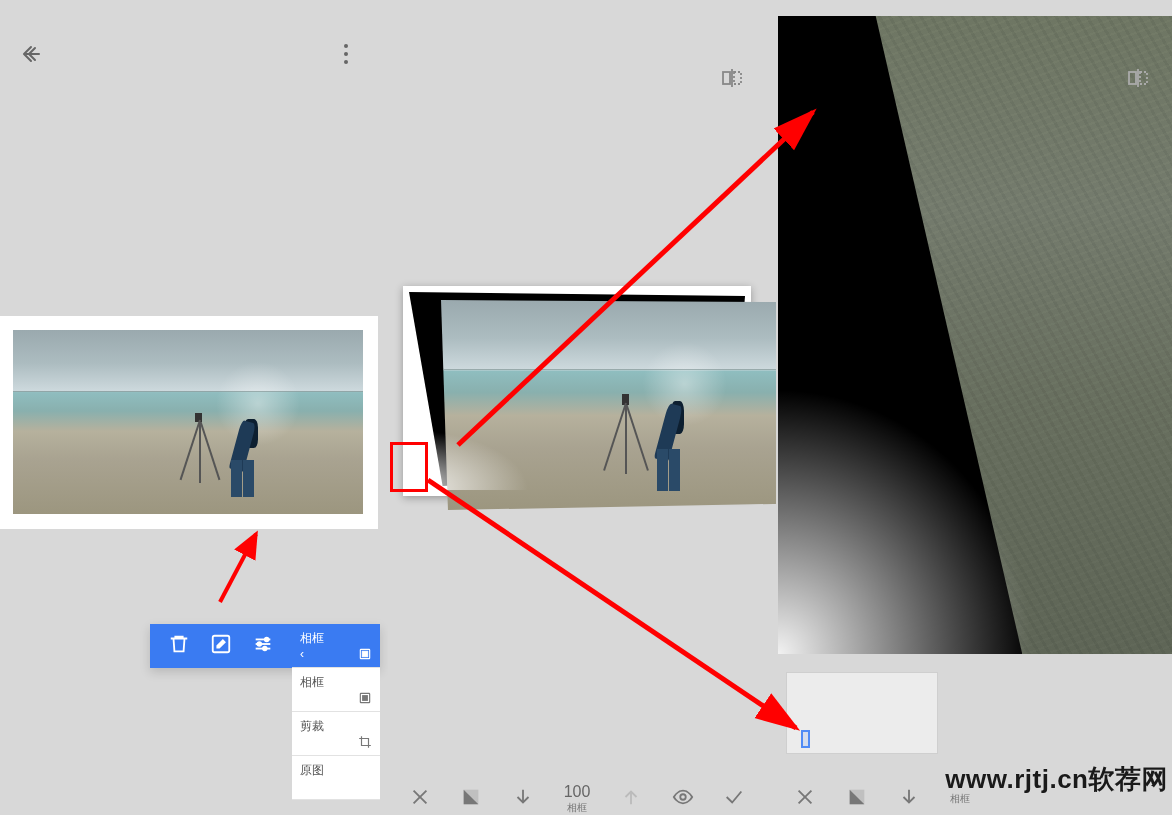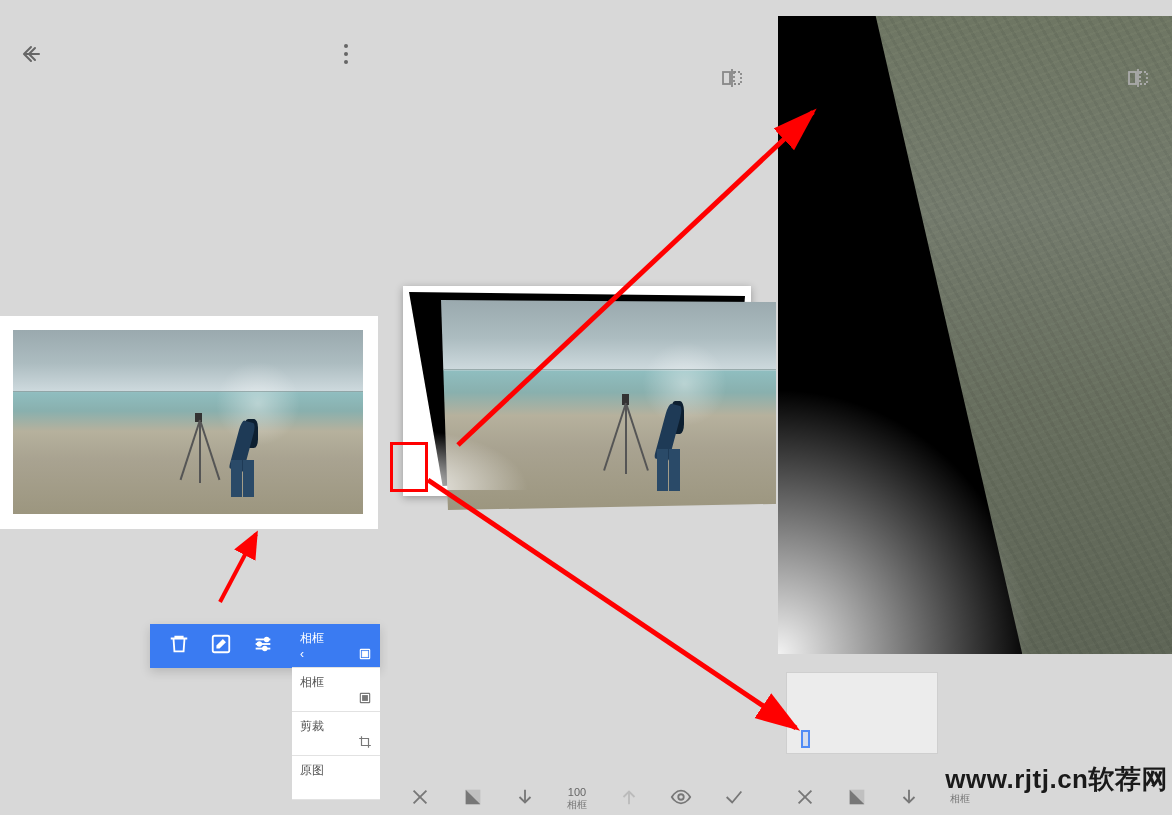--- a/index.html
+++ b/index.html
@@ -93,21 +93,21 @@
     content:""; position:absolute; left:6px; bottom:6px; width:120px; height:60px;
     background:radial-gradient(ellipse at 0% 100%, rgba(255,255,255,0.9), transparent 70%);
     pointer-events:none;
   }
 
   .red-box { position:absolute; top:442px; left:390px; width:38px; height:50px; border:3px solid #f00; z-index:50; }
 
   .p2-bottombar { position:absolute; bottom:0; left:0; right:0; height:64px; background:#d8d8d8; display:flex; align-items:center; justify-content:space-around; padding:0 6px; }
   .bb-item { display:flex; flex-direction:column; align-items:center; gap:2px; }
   .bb-item .cap { font-size:10px; color:#777; }
-  .bb-item .num { font-size:11px; color:#666; margin-bottom:-2px; }
+  .bb-item .num { font-size:16px; color:#666; margin-bottom:-2px; }
   .thin-ico { width:22px; height:22px; }
 
   .p2-homebar { position:absolute; bottom:4px; left:50%; width:134px; height:5px; background:#0a0a0a; border-radius:3px; transform:translateX(-50%); }
 
   
   .p3-zoom {
     position:absolute; top:0; left:2px; right:0; height:638px;
     overflow:hidden;
     background:
       linear-gradient(to bottom, #6e7663 0%, #747b6d 30%, #686f5f 60%, #5e6556 100%);

